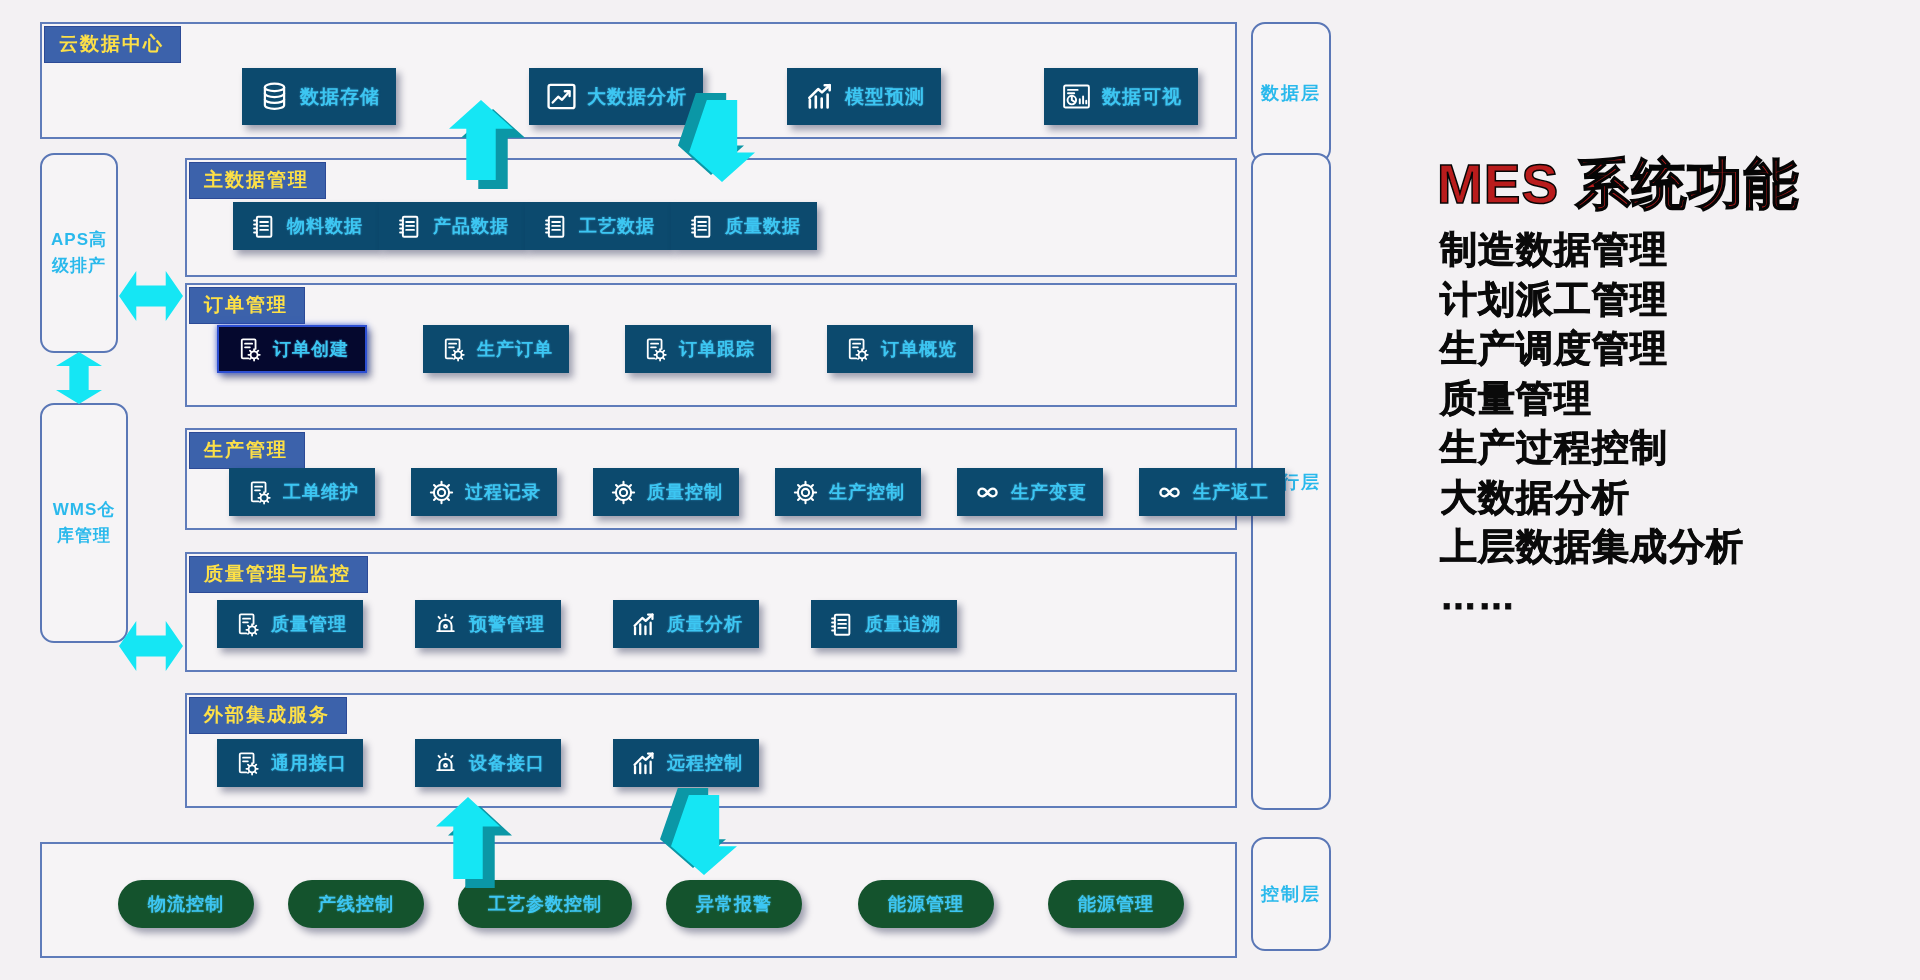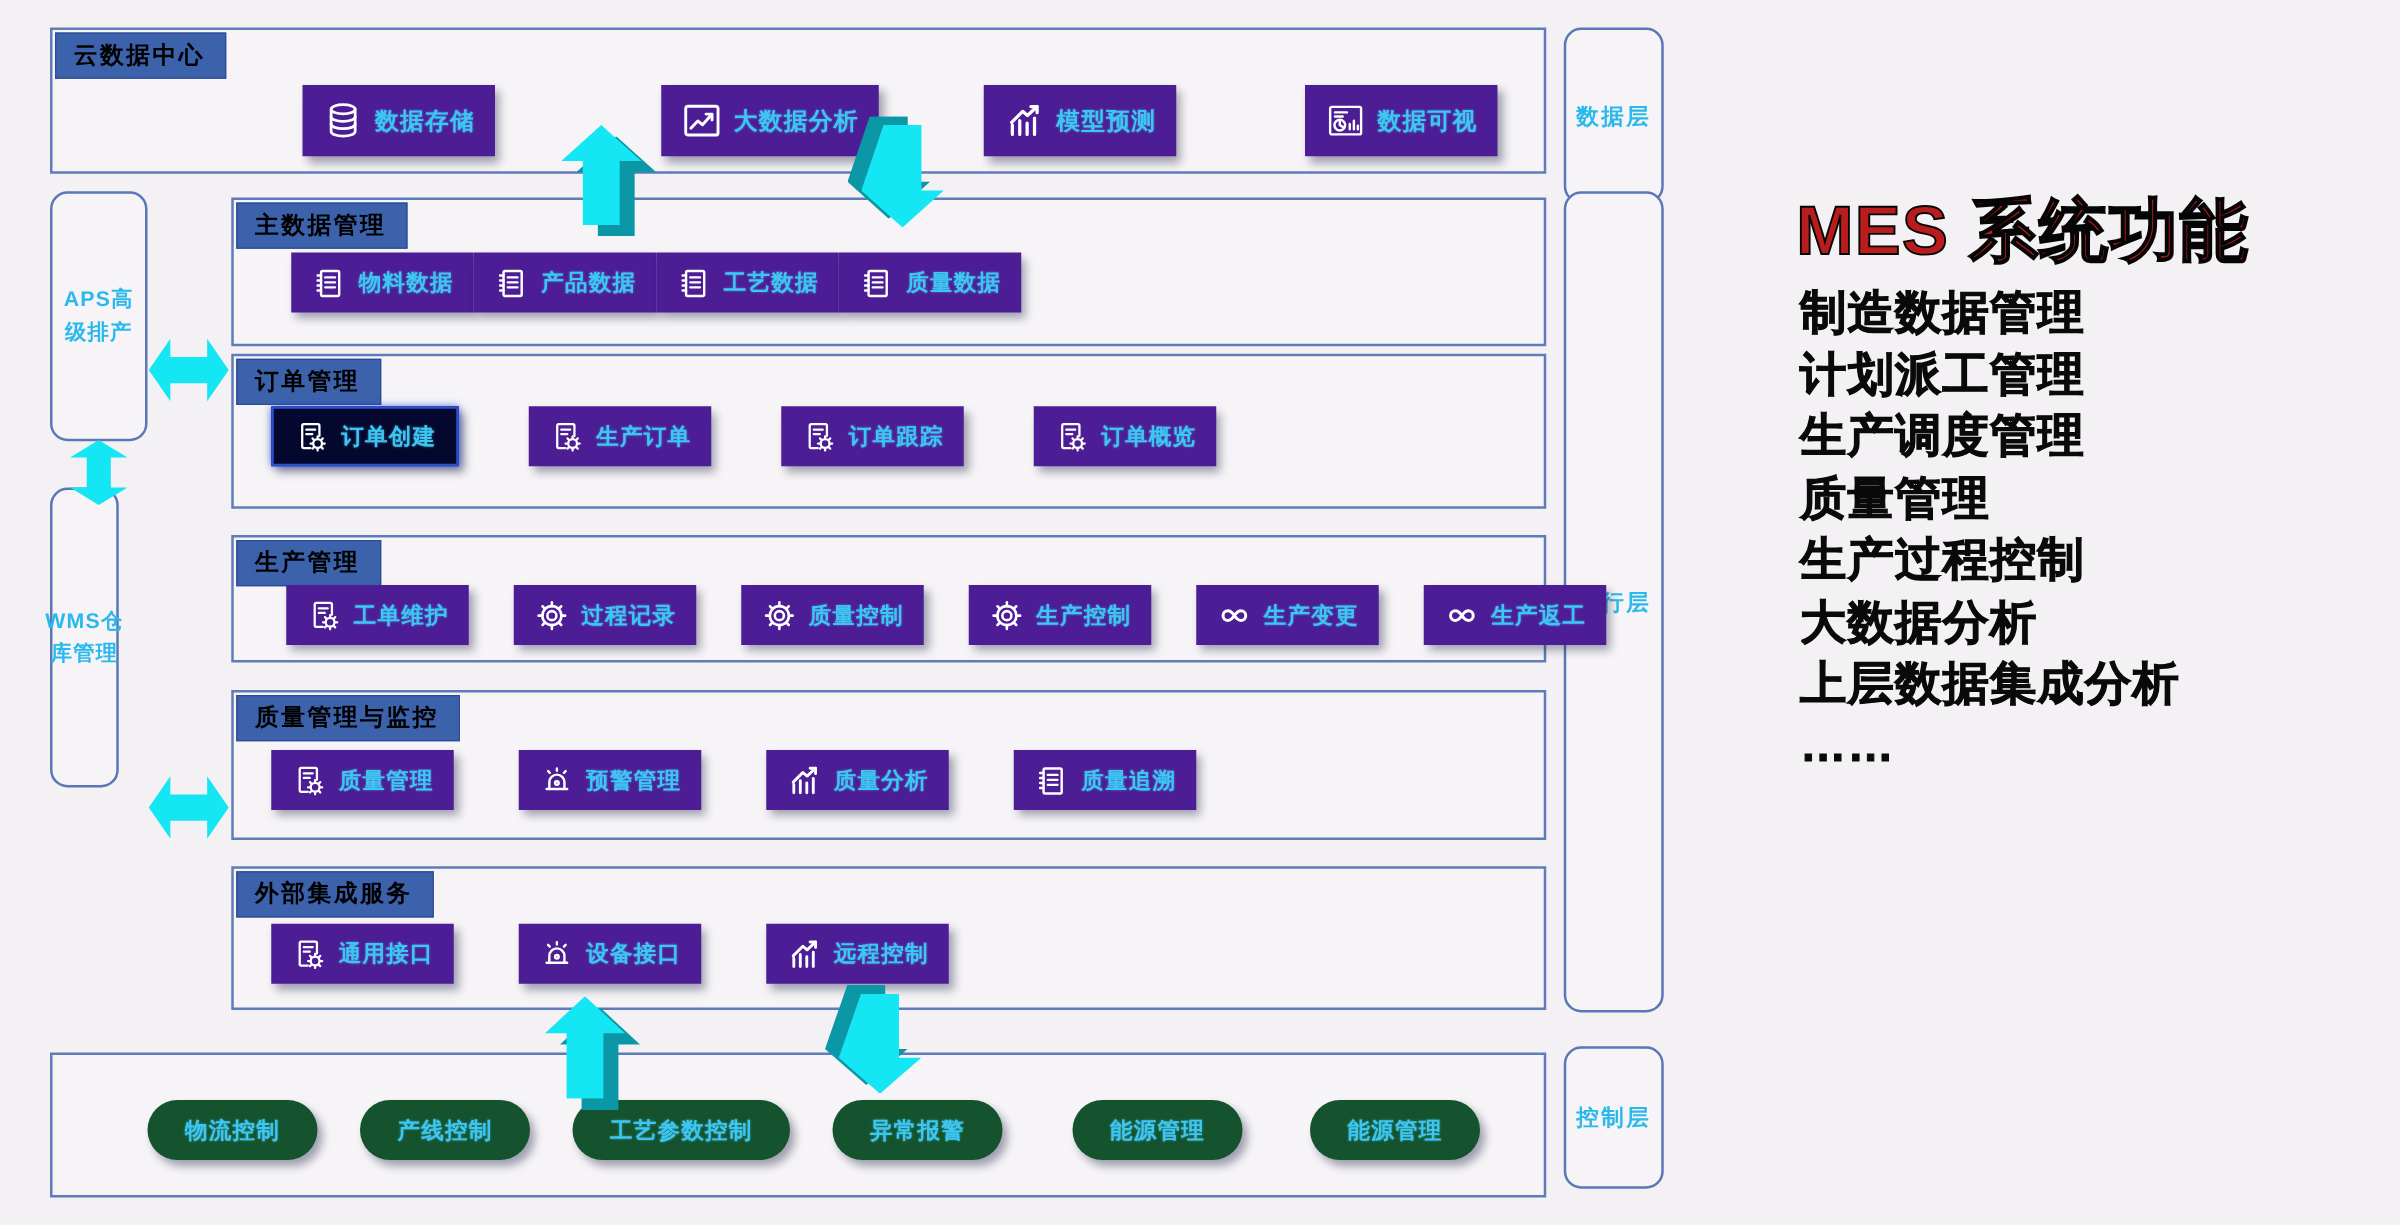--- a/index.html
+++ b/index.html
@@ -1,25 +1,25 @@
 <!DOCTYPE html>
 <html><head>
 <meta charset="utf-8">
 <style>
   html,body{margin:0;padding:0;background:#e9e7e9;}
   .canvas{position:relative;width:1920px;height:980px;background:#f3f1f3;overflow:hidden;
           font-family:"Liberation Sans","DejaVu Sans",sans-serif;}
 
   
   .section{position:absolute;border:2px solid #5f7cba;background:#f6f4f6;box-sizing:border-box;}
-  .tab{position:absolute;top:2px;left:2px;background:#3c62ab;color:#000000;font-weight:bold;
+  .tab{position:absolute;top:2px;left:2px;background:#3c62ab;color:#fde047;font-weight:bold;
        font-size:19px;letter-spacing:2px;padding:4px 16px 5px 14px;border:1px solid #2c4a96;white-space:nowrap;}
 
   
-  .btn{display:inline-flex;align-items:center;gap:9px;height:48px;padding:0 16px;background:#4c1d95;
+  .btn{display:inline-flex;align-items:center;gap:9px;height:48px;padding:0 16px;background:#0c4a6e;
        box-shadow:4px 5px 7px rgba(15,20,60,.38);box-sizing:border-box;}
   .btn .bl{color:#3cc6f2;font-weight:bold;font-size:18px;letter-spacing:1px;white-space:nowrap;
            text-shadow:0 0 2px rgba(90,205,255,.55);}
   .btn.active{background:#05082e;border:2px solid #2d4fd2;box-shadow:0 0 6px rgba(45,80,215,.8),4px 5px 7px rgba(15,20,60,.45);}
   .btn .ic{display:flex;align-items:center;justify-content:center;}
   .btn .ic svg{width:29px;height:29px;display:block;}
   .row{position:absolute;display:flex;align-items:center;}
 
   
   .top-btn{position:absolute;height:57px;}
@@ -179,21 +179,21 @@
     <span>执行层</span>
   </div>
   <div class="rbox layer-box" style="left:1251px;top:837px;width:80px;height:114px">
     <span>控制层</span>
   </div>
 
   <div class="rbox side-box" style="left:40px;top:153px;width:78px;height:200px">
     <span>APS高</span>
     <span>级排产</span>
   </div>
-  <div class="rbox side-box" style="left:40px;top:390px;width:55px;height:240px">
+  <div class="rbox side-box" style="left:40px;top:403px;width:88px;height:240px">
     <span>WMS仓</span>
     <span>库管理</span>
   </div>
 
   <div class="section" style="left:185px;top:158px;width:1052px;height:119px">
     <div class="tab">主数据管理</div>
     <div class="row" style="left:46px;top:42px;">
       <div class="btn">
         <span class="ic">
             <svg viewBox="0 0 24 24">

